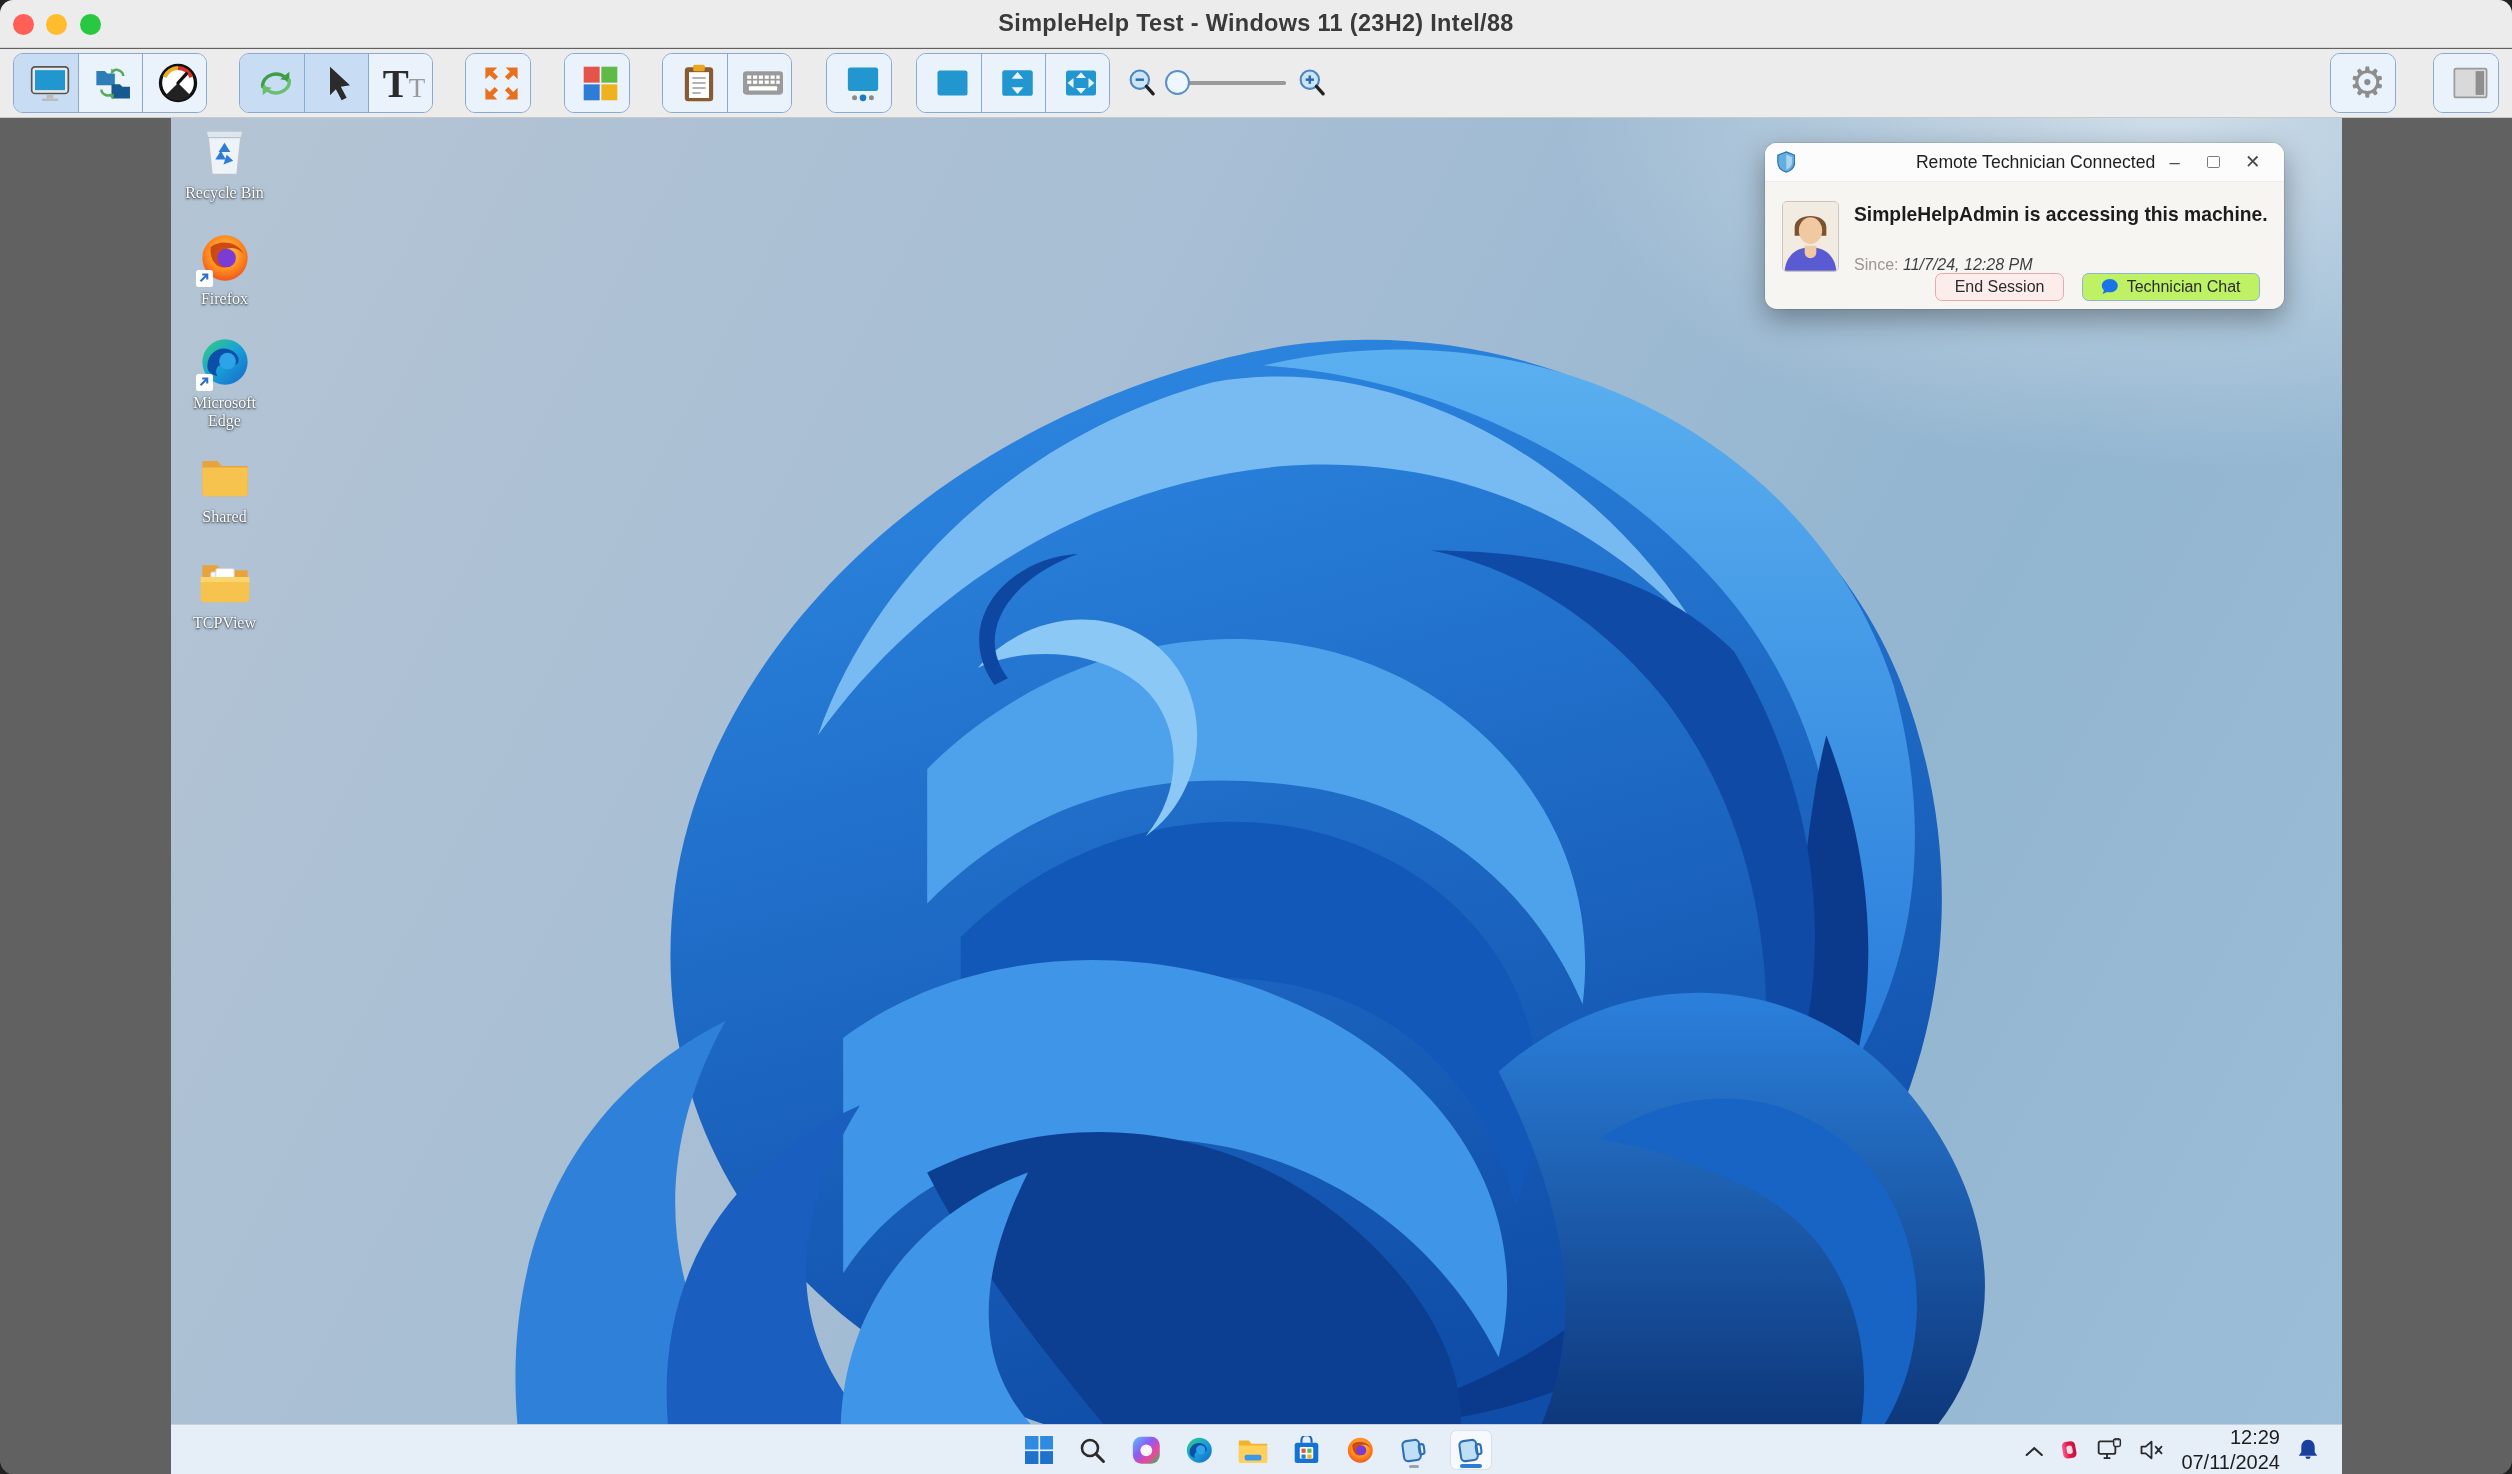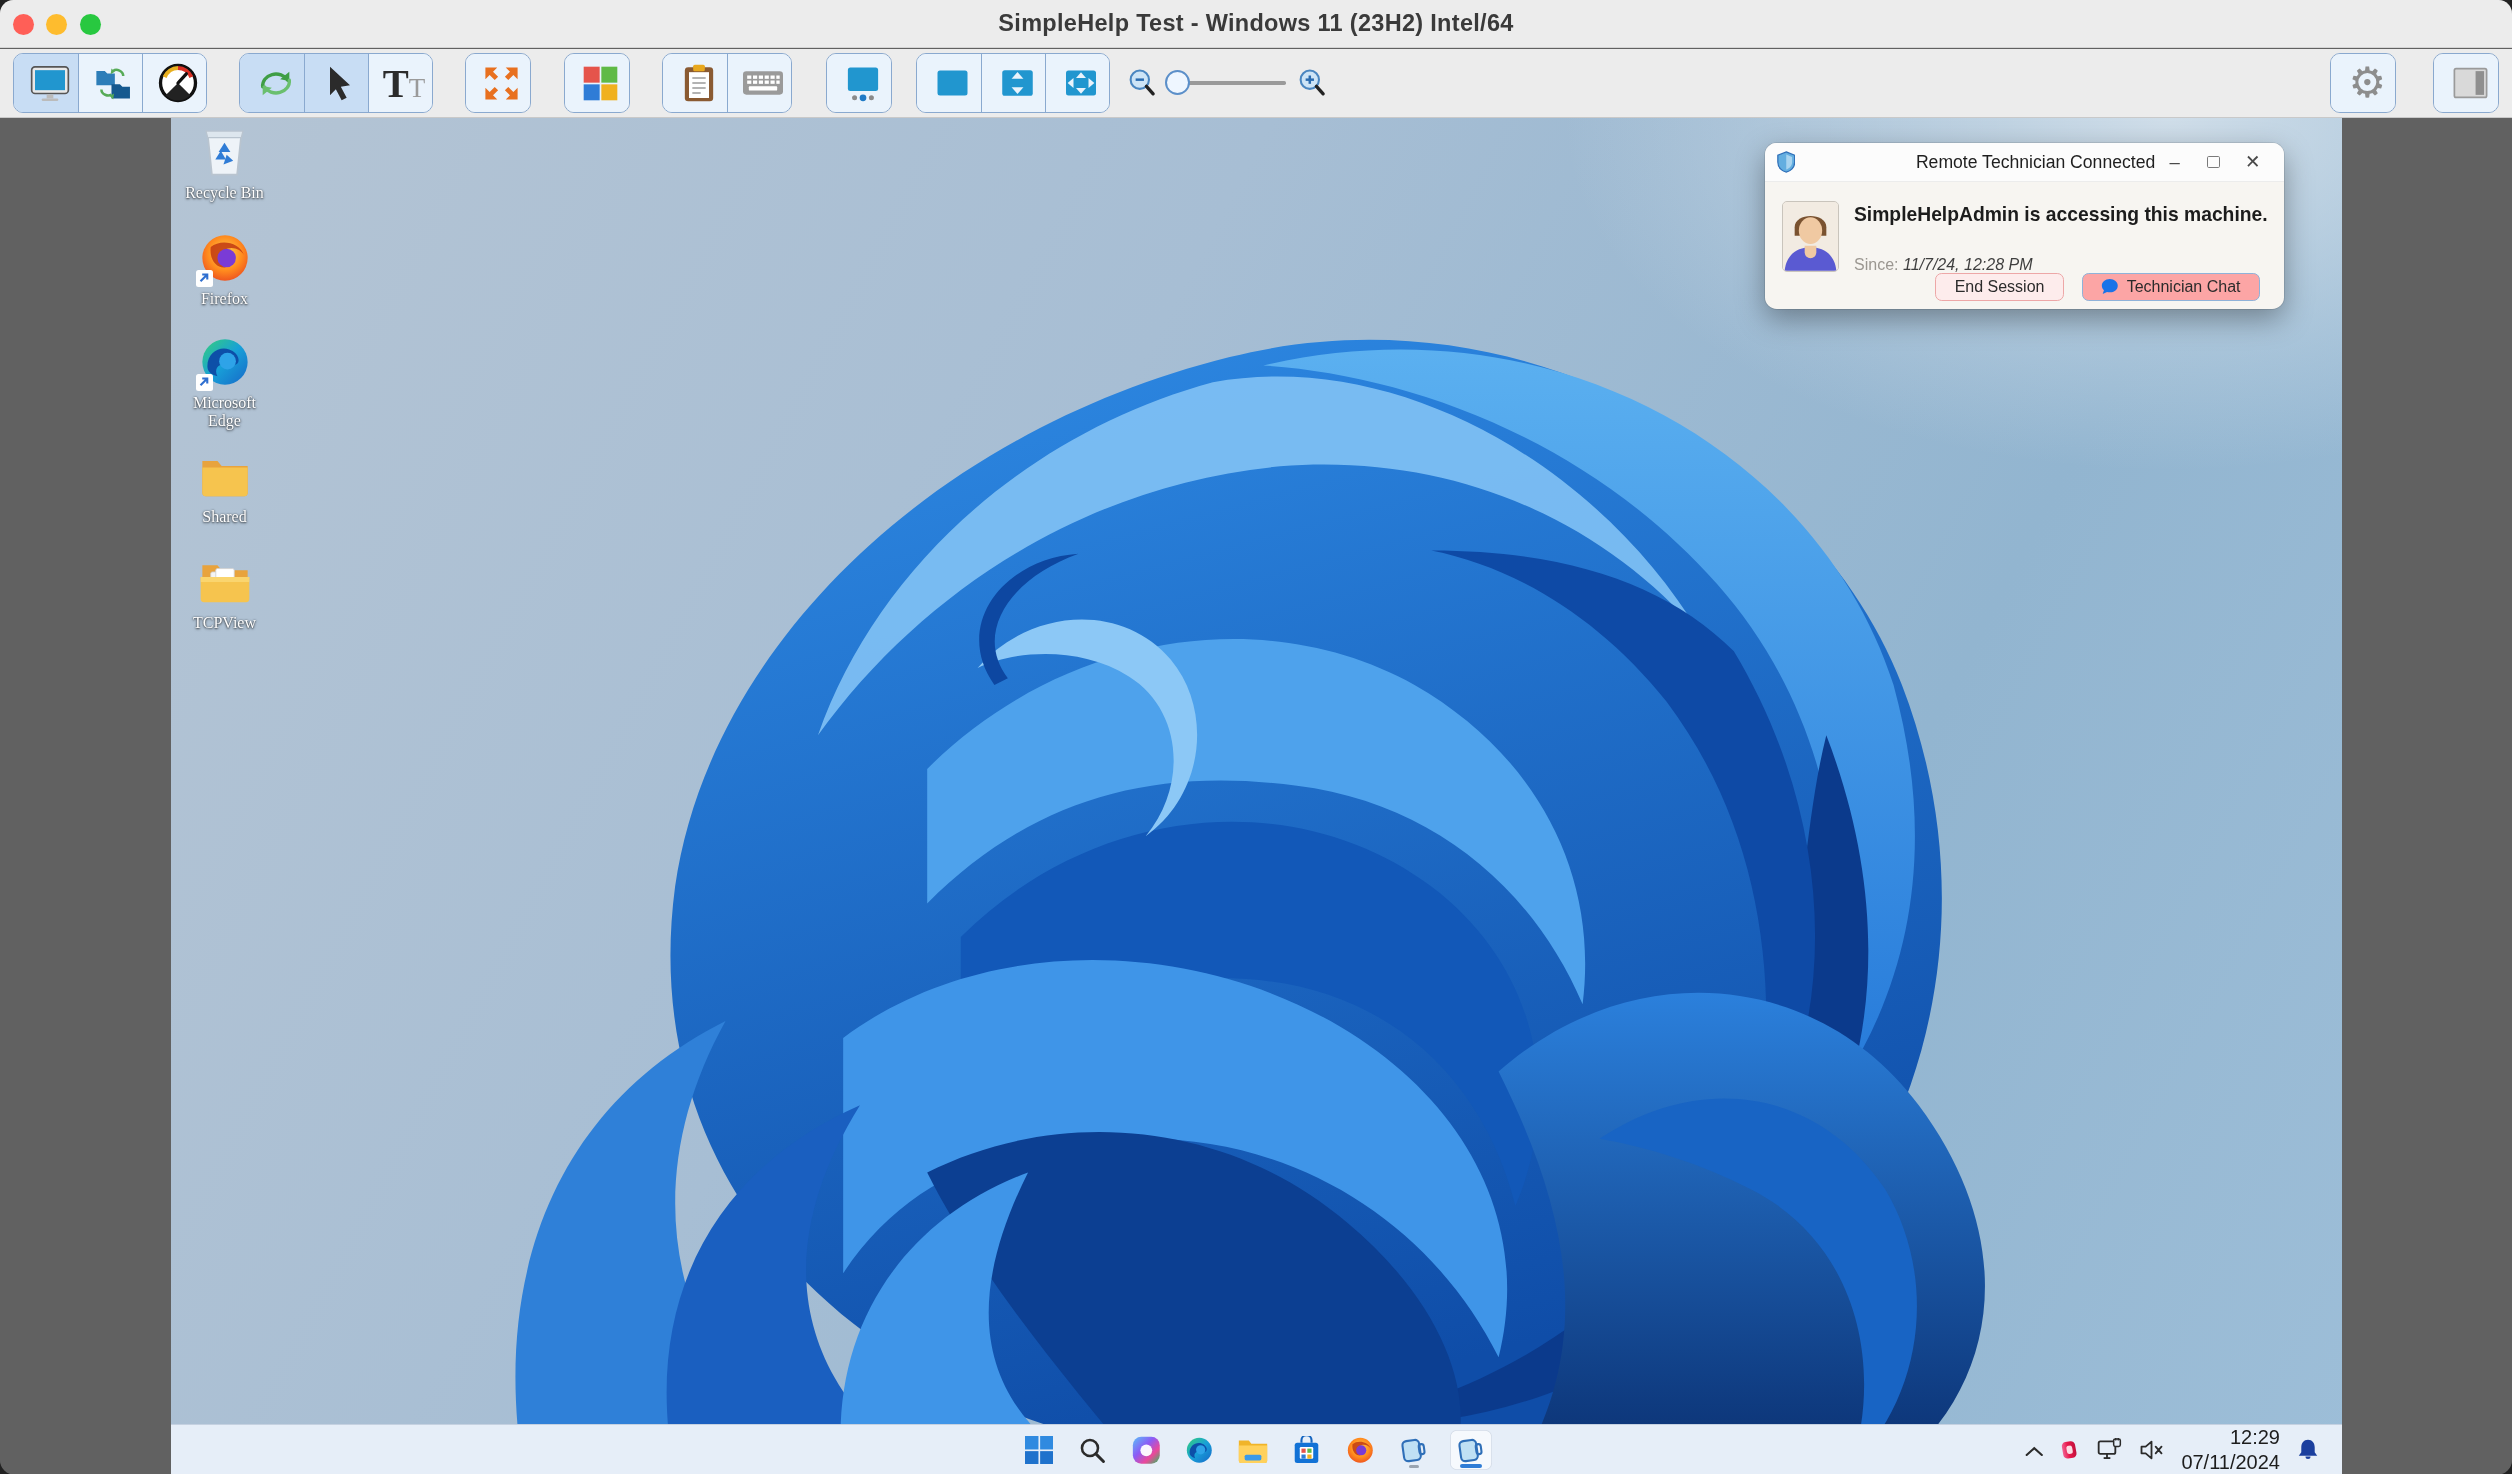--- a/index.html
+++ b/index.html
@@ -60,21 +60,21 @@
   .dlg-max-box { width:12.6px; height:12.6px; border:1.7px solid #7a7a7a; border-radius:1.7px; }
   .dlg-body { position:relative; height:127px; }
   .avatar { position:absolute; left:17px; top:18.5px; width:57px; height:71px; border:0.8px solid #c9c4bc; border-radius:5px; overflow:hidden; background:#f2ebe2; }
   .dlg-msg { position:absolute; left:89px; top:22px; font-size:19.3px; font-weight:bold; color:#1c1c1c; }
   .dlg-since { position:absolute; left:89px; top:74px; font-size:16px; }
   .since-label { color:#9b9791; }
   .since-value { color:#3f3f3f;font-style:italic; }
   .dlg-buttons { position:absolute; right:24px; bottom:8.4px; display:flex; gap:18px; }
   .btn { height:28px; border-radius:6.7px; font-size:16px; color:#2b2b2b; display:flex; align-items:center; justify-content:center; padding:0 18.5px; cursor:pointer; }
   .btn-danger { background:#fdecec; border:1.7px solid #eda7a7; }
-  .btn-chat { background:#fca5a5; border:1.7px solid #8fb2d9; gap:7.6px; }
+  .btn-chat { background:#bef264; border:1.7px solid #8fb2d9; gap:7.6px; }
 
   
   .taskbar { position:absolute; left:0; bottom:0; width:100%; height:50px; background:#e6eef8; border-top:0.8px solid rgba(170,185,205,.55); }
   .tb-center { position:absolute; left:50%; top:0; transform:translateX(-50%); height:50px; display:flex; align-items:center; gap:18.5px; }
   .task-ic { width:35px; height:40px; display:flex; align-items:center; justify-content:center; position:relative; cursor:pointer; }
   .task-ic.tile { background:#f6f9fd; border-radius:6.7px; width:42px; box-shadow:inset 0 0 0 0.8px rgba(175,190,210,.5); }
   .run-dash { position:absolute; bottom:1.7px; left:50%; transform:translateX(-50%); width:10px; height:3.4px; border-radius:1.7px; background:#9aa4b0; }
   .active-dash { position:absolute; bottom:1.7px; left:50%; transform:translateX(-50%); width:22px; height:4.2px; border-radius:2.5px; background:#2f7cd6; }
   .tray { position:absolute; right:23px; top:0; height:50px; display:flex; align-items:center; gap:17px; }
   .tray-chevron { font-size:18.5px; color:#2b2b2b; transform:translateY(1.7px); cursor:pointer; }
@@ -84,21 +84,21 @@
 <body>
 
 <div class="window">
 
   <div class="titlebar">
     <div class="traffic">
       <span class="light red"></span>
       <span class="light yellow"></span>
       <span class="light green"></span>
     </div>
-    <span class="win-title">SimpleHelp Test - Windows 11 (23H2) Intel/64</span>
+    <span class="win-title">SimpleHelp Test - Windows 11 (23H2) Intel/88</span>
   </div>
 
   <div class="toolbar">
 
     <div class="tb-group sp15">
       <div class="tb-btn active">
         <svg class="ic" width="40" height="37" viewBox="0 0 48 44">
           <rect x="2" y="2" width="44" height="32" rx="4" fill="#e8e8e8" stroke="#555" stroke-width="2"></rect>
           <rect x="6" y="6" width="36" height="24" fill="#2196cf"></rect>
           <rect x="20" y="35" width="8" height="5" fill="#bbb"></rect>

